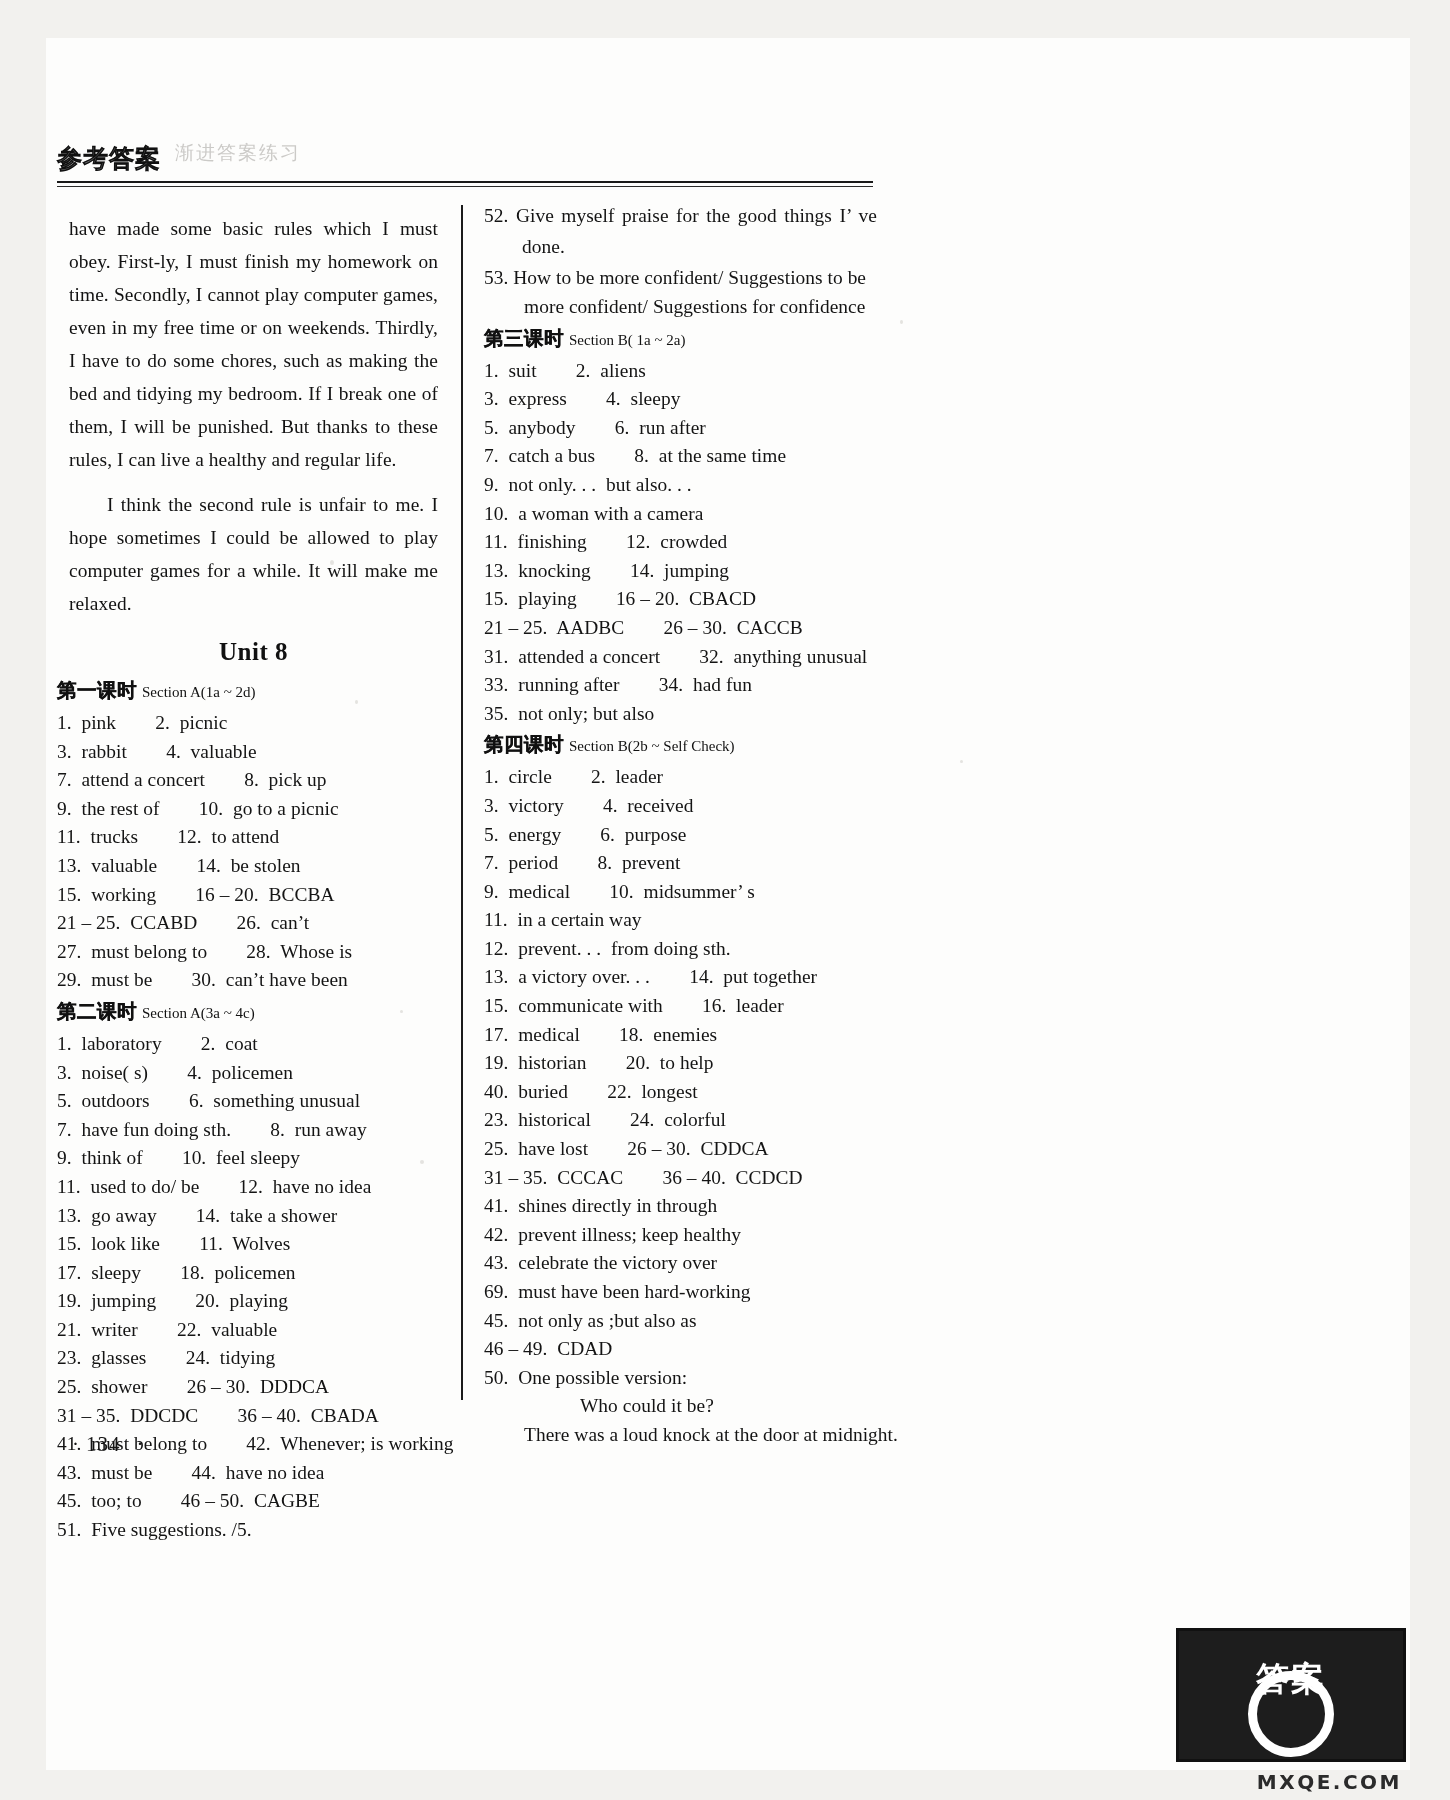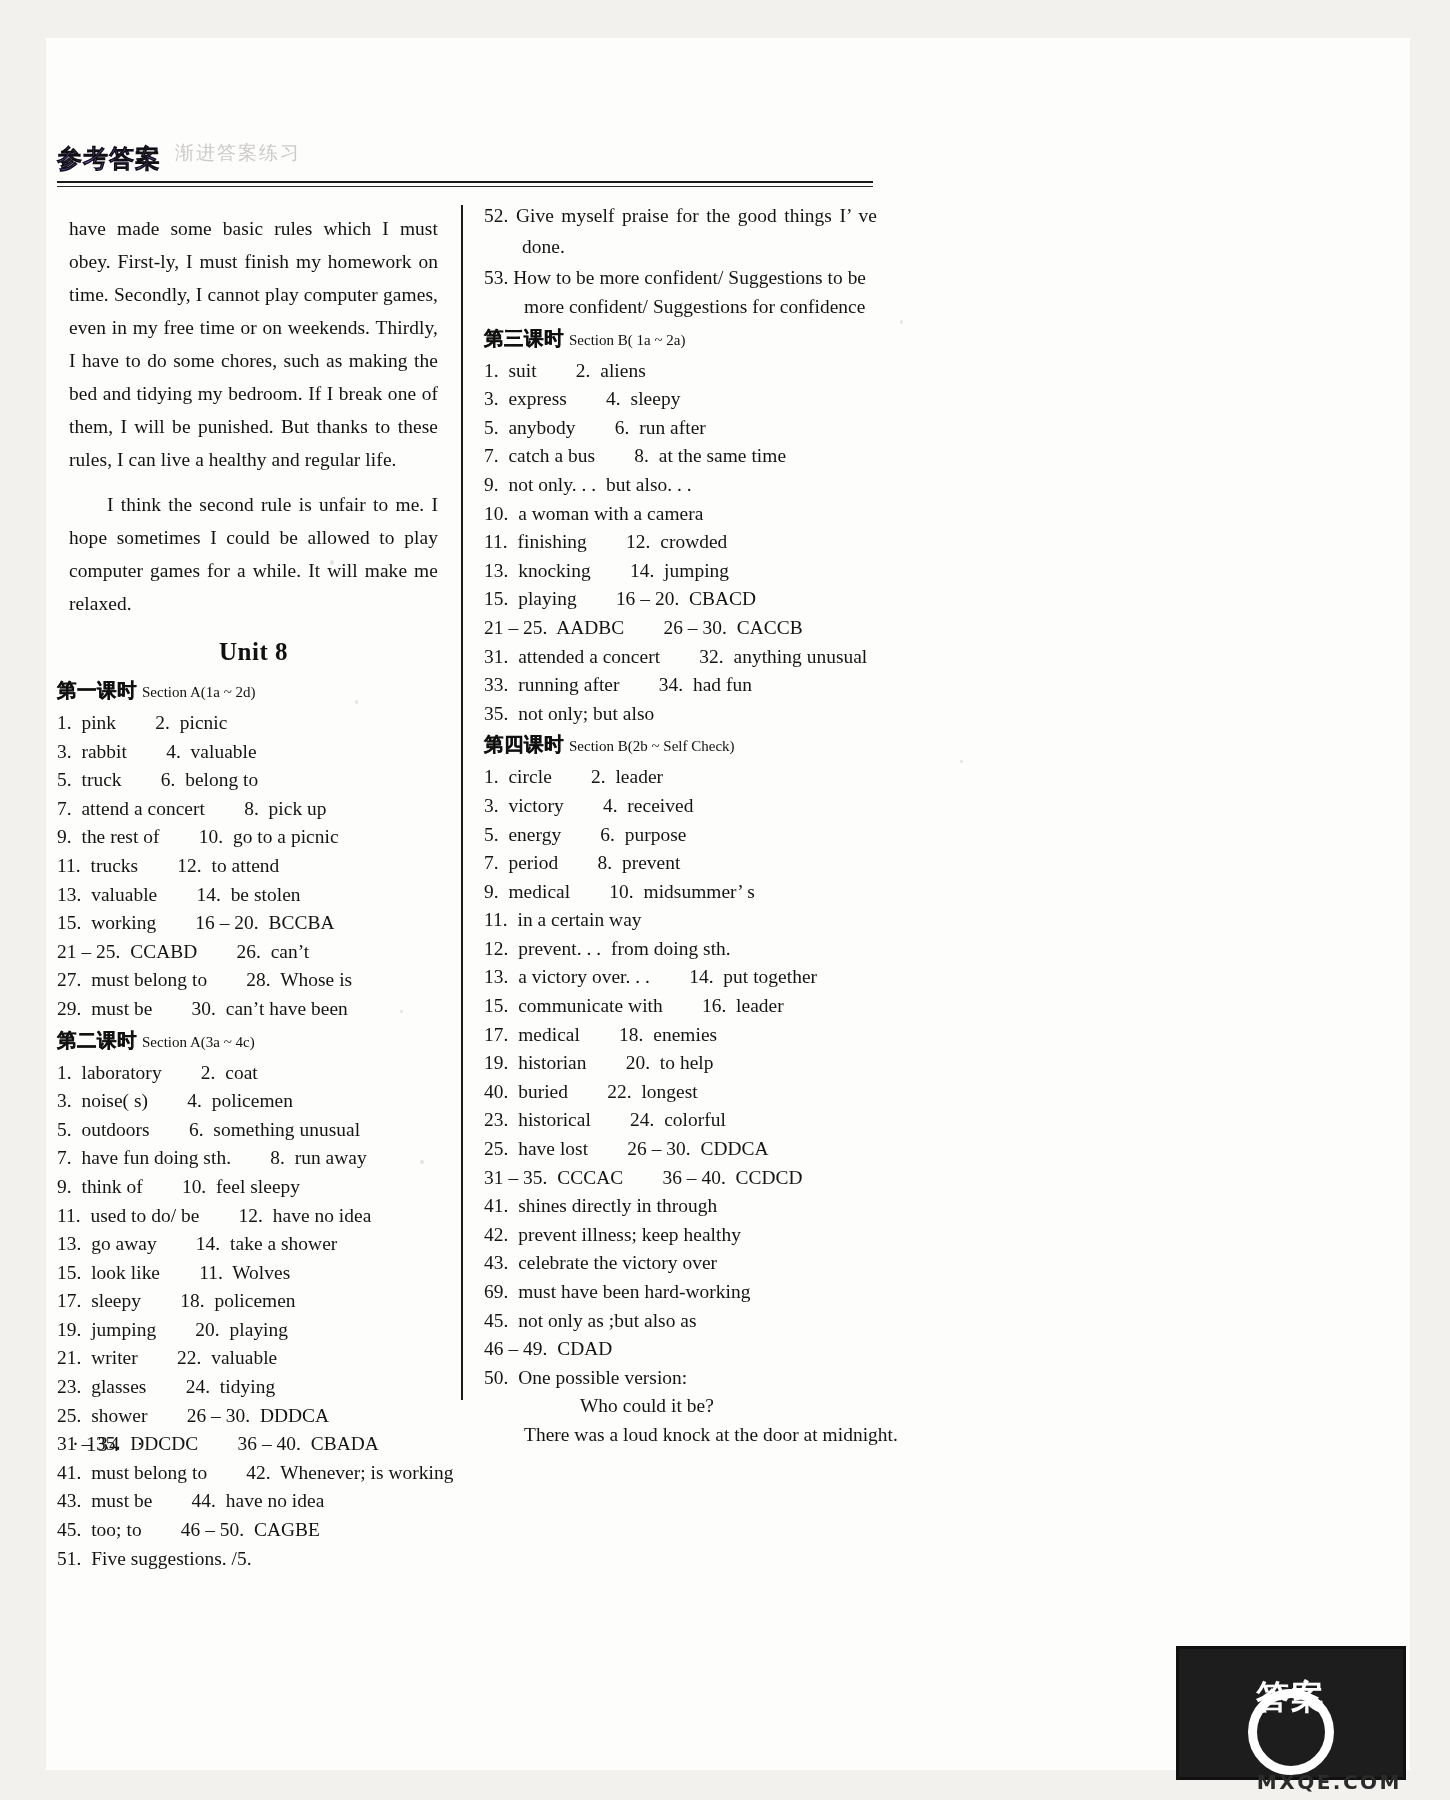--- a/index.html
+++ b/index.html
@@ -42,21 +42,21 @@
     left: 57px;
     top: 140px;
     width: 820px;
     height: 56px;
   }
   #runhead .zh {
     font-family: "DejaVu Sans", "Liberation Sans", sans-serif;
     font-weight: 700;
     font-size: 25px;
     letter-spacing: 1px;
-    color: #8b5cf6;
+    color: #737373;
     line-height: 1;
     position: absolute;
     left: 0;
     top: 6px;
     -webkit-text-stroke: 0.6px #101010;
   }
   #runhead .smudge {
     position: absolute;
     left: 118px;
     top: 0px;
@@ -176,21 +176,21 @@
     letter-spacing: 1px;
     color: #151515;
   }
   #folio .dotl { margin-right: 6px; }
   #folio .dotr { margin-left: 16px; }
 
   
   #logo-box {
     position: absolute;
     right: 44px;
-    bottom: 20px;
+    bottom: 38px;
     width: 224px;
     height: 128px;
     background: #1d1d1d;
     border: 3px solid #111;
   }
   #logo-box .ring {
     position: absolute;
     left: 50%;
     top: 40px;
     transform: translateX(-50%);
@@ -265,21 +265,20 @@
       <p class="para indent">I think the second rule is unfair to me.  I hope sometimes I could be allowed to play computer games for a while.  It will make me relaxed.</p>
 
       <div class="unit-title">Unit 8</div>
 
       <div class="lesson-head">
         <span class="zh">第一课时</span><span class="en">Section A(1a ~ 2d)</span>
       </div>
 
       <div class="ans">1.  pink        2.  picnic</div>
       <div class="ans">3.  rabbit        4.  valuable</div>
-      <div class="ans">5.  truck        6.  belong to</div>
       <div class="ans">7.  attend a concert        8.  pick up</div>
       <div class="ans">9.  the rest of        10.  go to a picnic</div>
       <div class="ans">11.  trucks        12.  to attend</div>
       <div class="ans">13.  valuable        14.  be stolen</div>
       <div class="ans">15.  working        16 – 20.  BCCBA</div>
       <div class="ans">21 – 25.  CCABD        26.  can’t</div>
       <div class="ans">27.  must belong to        28.  Whose is</div>
       <div class="ans">29.  must be        30.  can’t have been</div>
 
       <div class="lesson-head">

